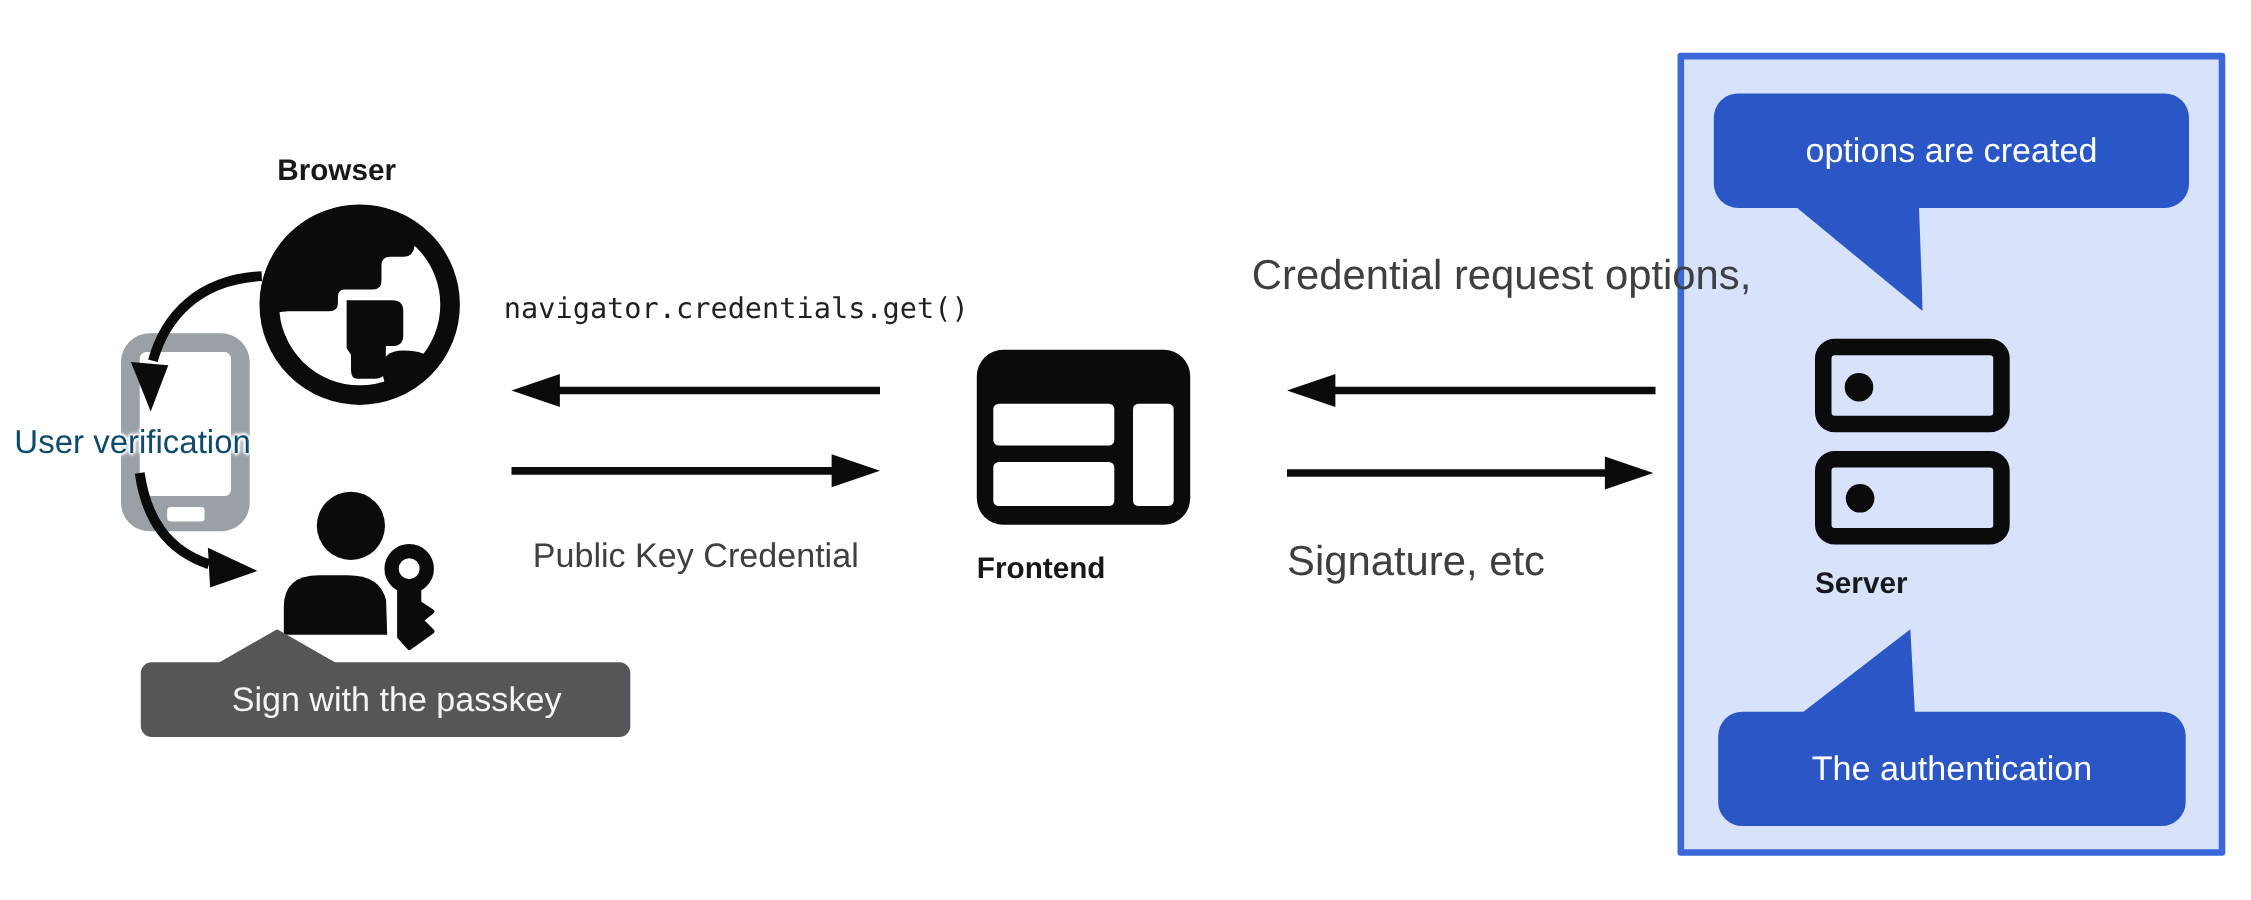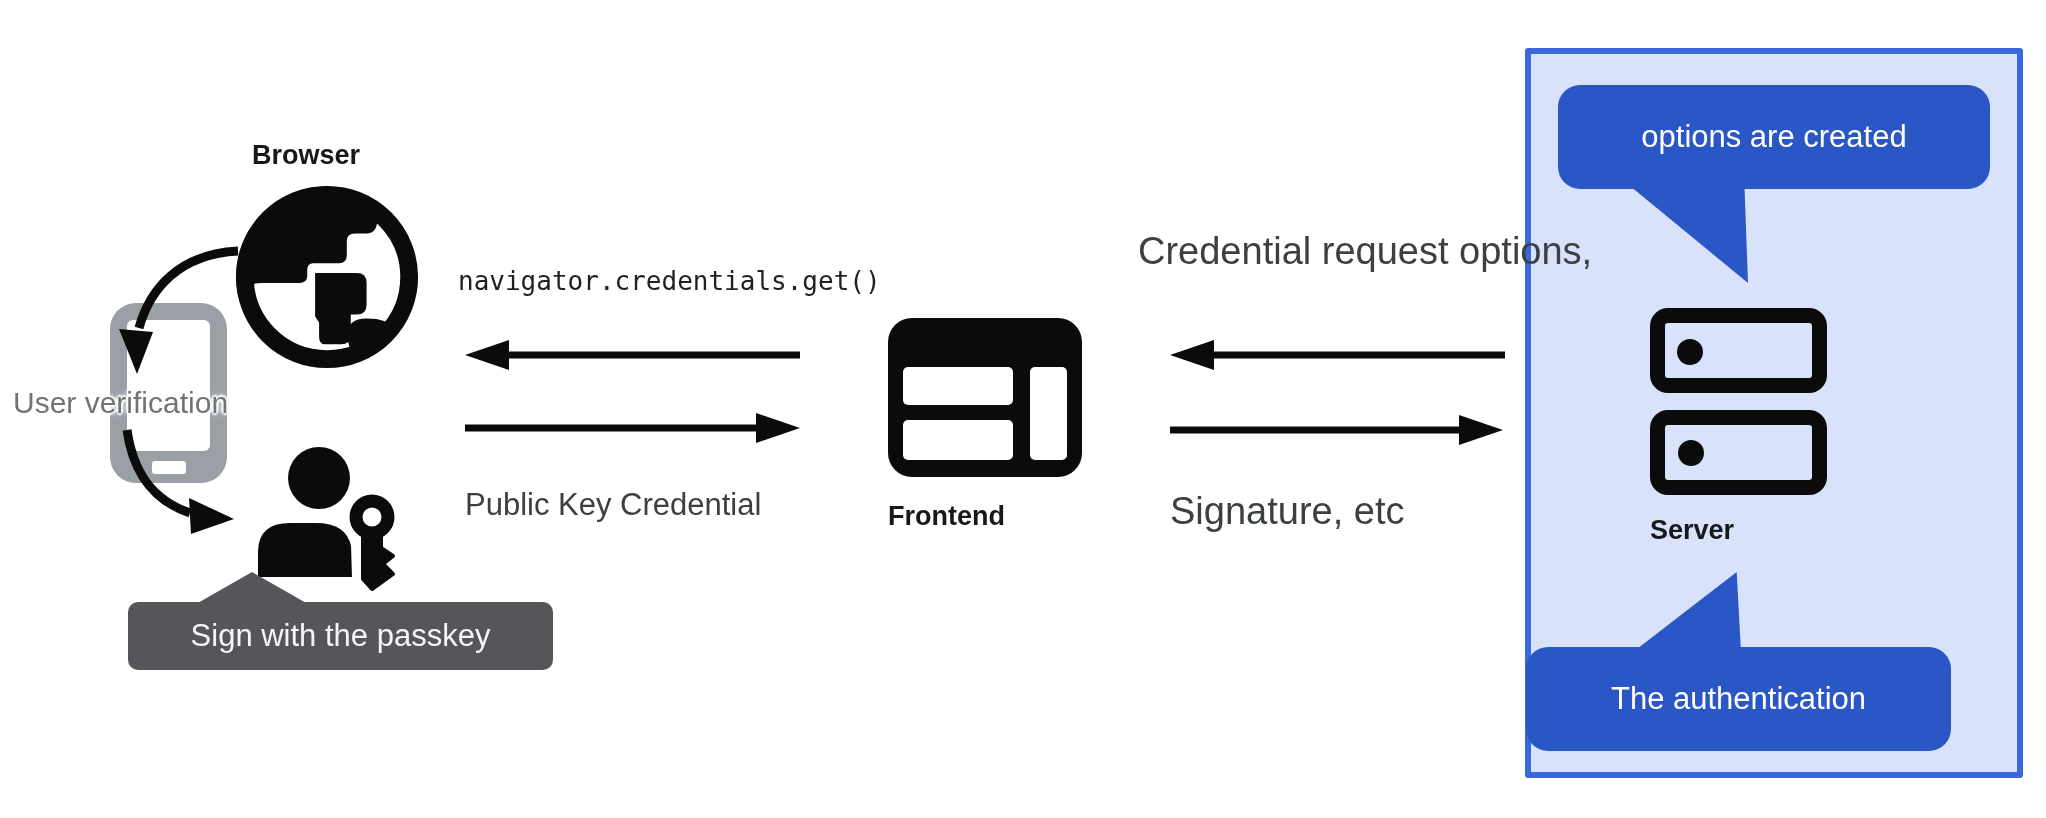--- a/index.html
+++ b/index.html
@@ -9,28 +9,28 @@
   }
   .abs{position:absolute;}
   .node-label{font-weight:700;color:#17181a;font-size:27px;text-align:left;}
   .msg-label{font-size:38px;color:#3c4043;}
   .code-label{font-family:"DejaVu Sans Mono",monospace;font-size:26px;color:#1f2023;white-space:nowrap;}
   
   .phone{left:110px;top:303px;width:117px;height:180px;background:var(--phone-gray,#9aa0a6);border-radius:26px;z-index:1;}
   .phone-screen{position:absolute;left:17px;top:17px;right:17px;bottom:32px;background:#ffffff;border-radius:6px;}
   .phone-home{position:absolute;left:42px;bottom:9px;width:34px;height:13px;background:#ffffff;border-radius:3px;}
   .uv-label{
-    left:13px;top:386px;width:260px;font-size:30px;color:#737373;z-index:5;
+    left:13px;top:386px;width:260px;font-size:30px;color:#0c4a6e;z-index:5;
     text-shadow:0 0 4px #fff,0 0 6px #fff,2px 0 2px #fff,-2px 0 2px #fff,0 2px 2px #fff,0 -2px 2px #fff;
   }
   
   .tooltip-box{
     left:128px;top:602px;width:425px;height:68px;background:var(--tooltip-gray,#545659);
     border-radius:10px;display:flex;align-items:center;justify-content:center;
-    color:#f4f5f6;font-size:31px;z-index:4;
+    color:#f4f5f6;font-size:31px;z-index:4;padding-left:20px;
   }
   .tooltip-pointer{
     left:196px;top:572px;width:112px;height:32px;background:var(--tooltip-gray,#545659);
     clip-path:polygon(50% 0%,0% 100%,100% 100%);z-index:4;
   }
   
   .frontend-icon{left:888px;top:318px;width:194px;height:159px;background:var(--ink,#0b0b0b);border-radius:24px;z-index:1;}
   .fe-cut{position:absolute;background:#ffffff;border-radius:5px;}
   .fe-row1{left:15px;top:49px;width:110px;height:38px;}
   .fe-row2{left:15px;top:102px;width:110px;height:40px;}
@@ -38,21 +38,21 @@
   
   .panel{
     left:1525px;top:48px;width:498px;height:730px;box-sizing:border-box;
     background:var(--panel-fill,#d8e3fb);border:6px solid var(--panel-border,#3a67da);border-radius:3px;z-index:0;
   }
   .bubble{
     background:var(--bubble-blue,#2a57c5);border-radius:22px;color:#ffffff;font-size:31px;line-height:40px;
     display:flex;flex-direction:column;align-items:center;justify-content:center;text-align:center;z-index:3;
   }
   .bubble-top{left:1558px;top:85px;width:432px;height:104px;}
-  .bubble-bottom{left:1526px;top:647px;width:425px;height:104px;}
+  .bubble-bottom{left:1562px;top:647px;width:425px;height:104px;}
   .tail-top{left:1630px;top:186px;width:118px;height:97px;background:var(--bubble-blue,#2a57c5);
     clip-path:polygon(0% 0%,97% 0%,100% 100%);z-index:2;}
   .tail-bottom{left:1633px;top:572px;width:108px;height:80px;background:var(--bubble-blue,#2a57c5);
     clip-path:polygon(96% 0%,0% 100%,100% 100%);z-index:2;}
   
   .server-unit{box-sizing:border-box;width:177px;height:85px;border:15px solid var(--ink,#0b0b0b);border-radius:18px;z-index:2;}
   .server-dot{width:26px;height:26px;border-radius:50%;background:var(--ink,#0b0b0b);z-index:3;}
   .overlay-svg{left:0;top:0;z-index:2;pointer-events:none;}
   .glyph-svg{z-index:2;}
 </style>
@@ -90,21 +90,21 @@
       <path fill="#0b0b0b" stroke="#0b0b0b" stroke-width="4" stroke-linejoin="round" d="M 113,94 L 131,94 L 131,110 L 143,118 L 133,126 L 143,136 L 132,144 L 122,151 L 113,141 Z"></path>
     </g>
   </svg>
 
   <div class="abs tooltip-pointer"></div>
   <div class="abs tooltip-box">
     <span>Sign with the passkey</span>
   </div>
 
   <div class="abs code-label" style="left:458px;top:266px;">navigator.credentials.get()</div>
-  <div class="abs msg-label" style="left:465px;top:487px;width:335px;font-size:31px;">Public Key Credential</div>
+  <div class="abs msg-label" style="left:465px;top:487px;width:335px;text-align:center;font-size:31px;">Public Key Credential</div>
 
   <div class="abs frontend-icon">
     <div class="fe-cut fe-row1"></div>
     <div class="fe-cut fe-row2"></div>
     <div class="fe-cut fe-col"></div>
   </div>
   <div class="abs node-label" style="left:888px;top:501px;width:194px;">Frontend</div>
 
   <div class="abs msg-label" style="left:1138px;top:232px;line-height:38px;">
     <div>Credential request options,</div>

